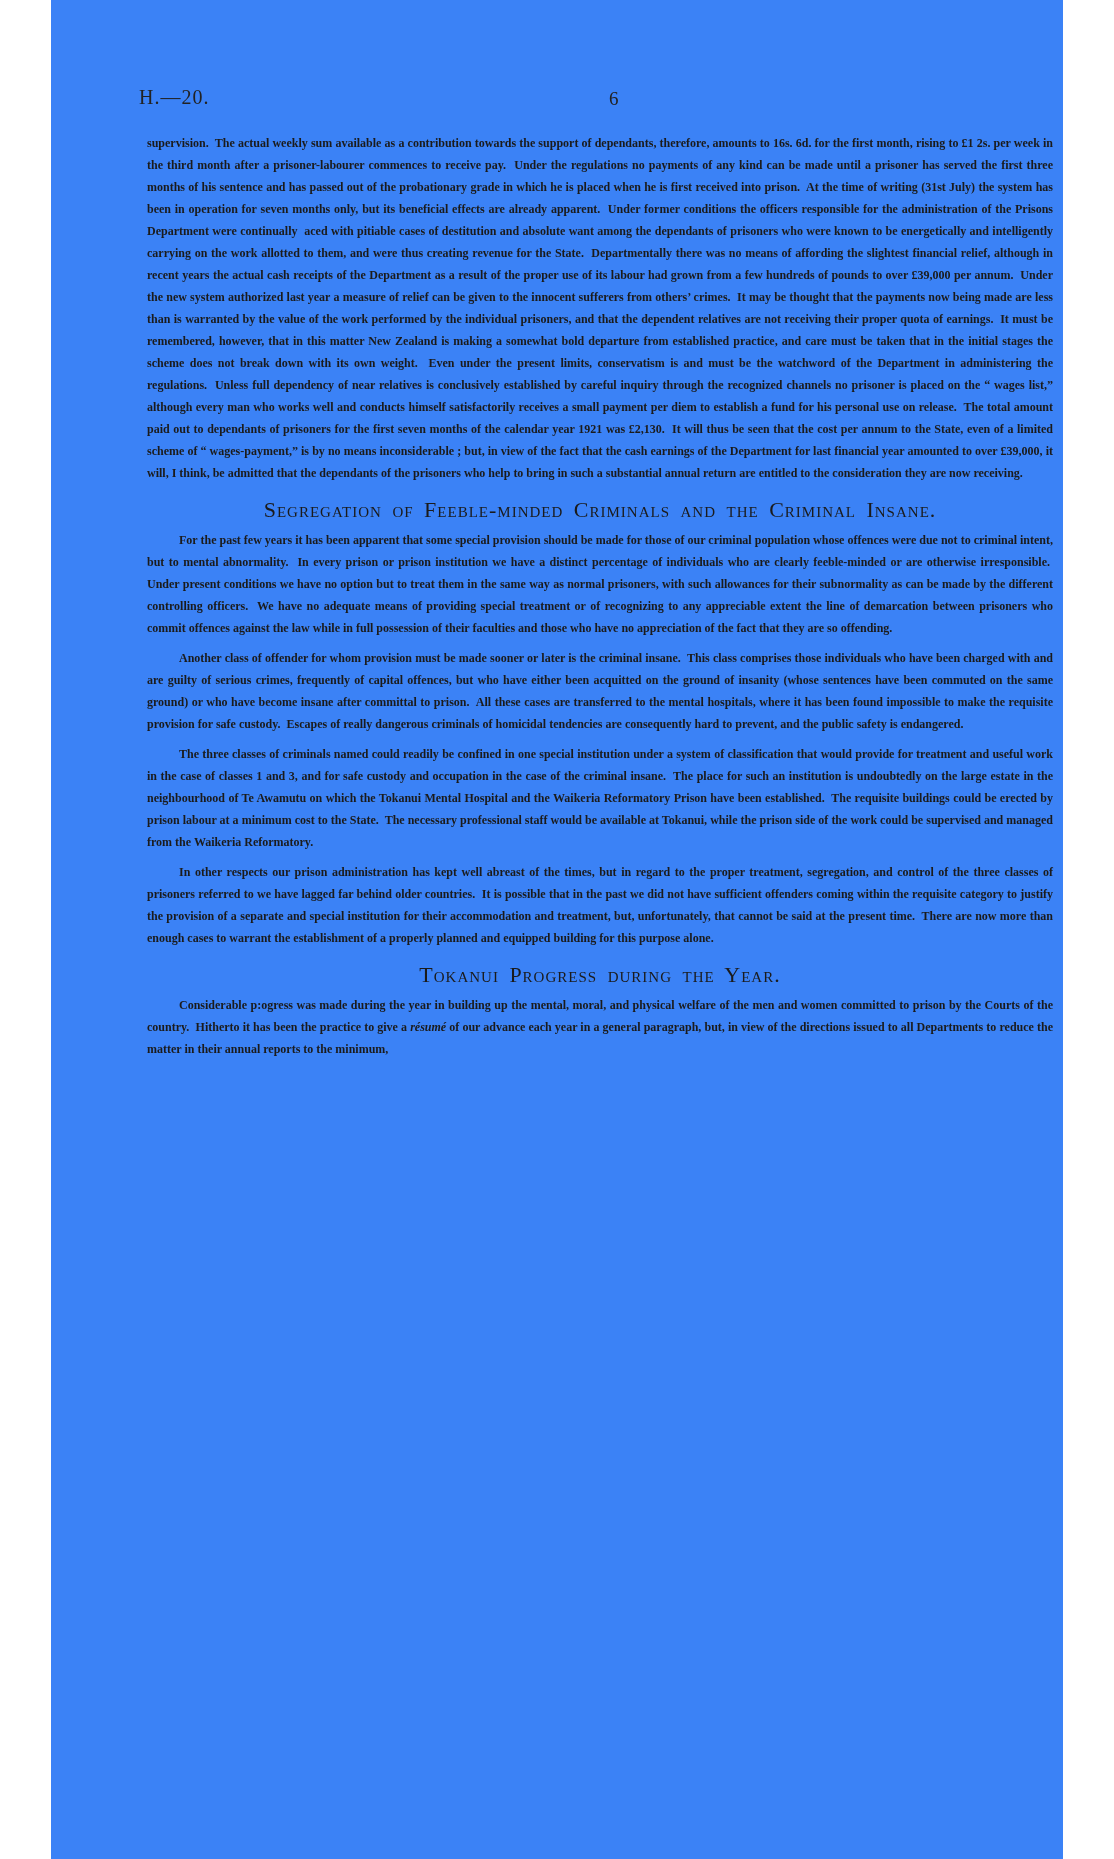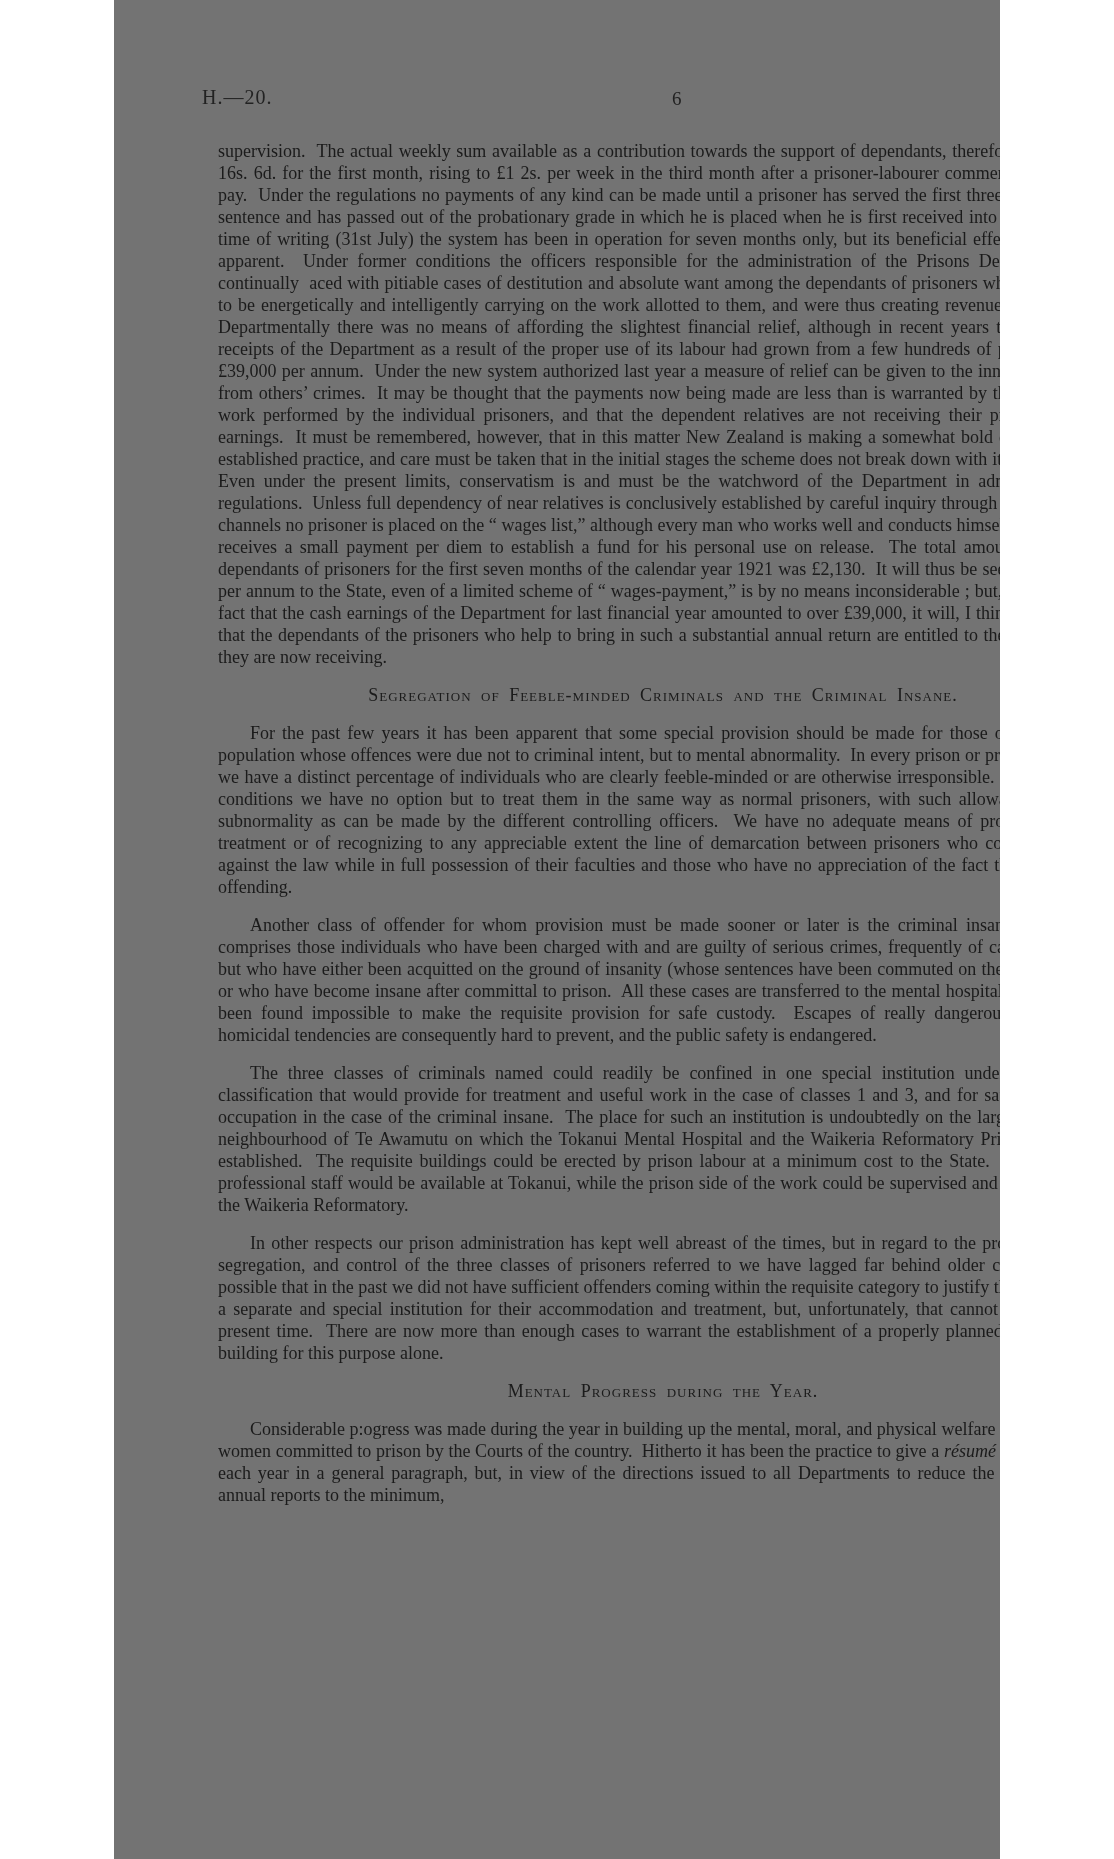--- a/index.html
+++ b/index.html
@@ -2,24 +2,24 @@
 <html><head>
 <meta charset="utf-8">
 <style>
   html, body {
     margin: 0;
     padding: 0;
     background: #ffffff;
   }
   .page {
     position: relative;
-    width: 886px;
+    width: 1012px;
     height: 1859px;
     margin: 0 auto;
-    background: #737373;
+    background: #3b82f6;
     color: #1b1b1b;
     font-family: "Liberation Serif", "DejaVu Serif", serif;
     overflow: hidden;
   }
   .header {
     position: absolute;
     top: 86px;
     left: 88px;
     width: 920px;
     height: 30px;
@@ -39,33 +39,34 @@
     font-size: 19px;
     color: #222;
   }
   .doc-body {
     position: absolute;
     top: 124px;
     left: 88px;
     width: 922px;
   }
   .para {
-    margin: 16px;
-    font-size: 18px;
+    margin: 8px;
+    font-size: 12px;
     line-height: 22px;
     text-align: justify;
     text-indent: 32px;
     color: #1b1b1b;
+    font-weight: bold;
   }
   .para.no-indent {
     text-indent: 0;
   }
   .heading {
     margin: 15px 0 7px 0;
-    font-size: 18px;
+    font-size: 22px;
     line-height: 22px;
     font-weight: normal;
     text-align: center;
     font-variant: small-caps;
     letter-spacing: 1px;
     word-spacing: 4px;
     color: #1b1b1b;
   }
   .italic {
     font-style: italic;
@@ -79,16 +80,16 @@
     <span class="doc-num">H.—20.</span>
     <span class="page-num">6</span>
   </div>
   <div class="doc-body" id="document-body">
       <p class="para no-indent"><span>supervision.&nbsp; The actual weekly sum available as a contribution towards the support of dependants, therefore, amounts to 16s. 6d. for the first month, rising to £1 2s. per week in the third month after a prisoner-labourer commences to receive pay.&nbsp; Under the regulations no payments of any kind can be made until a prisoner has served the first three months of his sentence and has passed out of the probationary grade in which he is placed when he is first received into prison.&nbsp; At the time of writing (31st July) the system has been in operation for seven months only, but its beneficial effects are already apparent.&nbsp; Under former conditions the officers responsible for the administration of the Prisons Department were continually&nbsp; aced with pitiable cases of destitution and absolute want among the dependants of prisoners who were known to be energetically and intelligently carrying on the work allotted to them, and were thus creating revenue for the State.&nbsp; Departmentally there was no means of affording the slightest financial relief, although in recent years the actual cash receipts of the Department as a result of the proper use of its labour had grown from a few hundreds of pounds to over £39,000 per annum.&nbsp; Under the new system authorized last year a measure of relief can be given to the innocent sufferers from others’ crimes.&nbsp; It may be thought that the payments now being made are less than is warranted by the value of the work performed by the individual prisoners, and that the dependent relatives are not receiving their proper quota of earnings.&nbsp; It must be remembered, however, that in this matter New Zealand is making a somewhat bold departure from established practice, and care must be taken that in the initial stages the scheme does not break down with its own weight.&nbsp; Even under the present limits, conservatism is and must be the watchword of the Department in administering the regulations.&nbsp; Unless full dependency of near relatives is conclusively established by careful inquiry through the recognized channels no prisoner is placed on the “ wages list,” although every man who works well and conducts himself satisfactorily receives a small payment per diem to establish a fund for his personal use on release.&nbsp; The total amount paid out to dependants of prisoners for the first seven months of the calendar year 1921 was £2,130.&nbsp; It will thus be seen that the cost per annum to the State, even of a limited scheme of “ wages-payment,” is by no means inconsiderable ; but, in view of the fact that the cash earnings of the Department for last financial year amounted to over £39,000, it will, I think, be admitted that the dependants of the prisoners who help to bring in such a substantial annual return are entitled to the consideration they are now receiving.</span></p>
       <h3 class="heading">Segregation of Feeble-minded Criminals and the Criminal Insane.</h3>
       <p class="para"><span>For the past few years it has been apparent that some special provision should be made for those of our criminal population whose offences were due not to criminal intent, but to mental abnormality.&nbsp; In every prison or prison institution we have a distinct percentage of individuals who are clearly feeble-minded or are otherwise irresponsible.&nbsp; Under present conditions we have no option but to treat them in the same way as normal prisoners, with such allowances for their subnormality as can be made by the different controlling officers.&nbsp; We have no adequate means of providing special treatment or of recognizing to any appreciable extent the line of demarcation between prisoners who commit offences against the law while in full possession of their faculties and those who have no appreciation of the fact that they are so offending.</span></p>
       <p class="para"><span>Another class of offender for whom provision must be made sooner or later is the criminal insane.&nbsp; This class comprises those individuals who have been charged with and are guilty of serious crimes, frequently of capital offences, but who have either been acquitted on the ground of insanity (whose sentences have been commuted on the same ground) or who have become insane after committal to prison.&nbsp; All these cases are transferred to the mental hospitals, where it has been found impossible to make the requisite provision for safe custody.&nbsp; Escapes of really dangerous criminals of homicidal tendencies are consequently hard to prevent, and the public safety is endangered.</span></p>
       <p class="para"><span>The three classes of criminals named could readily be confined in one special institution under a system of classification that would provide for treatment and useful work in the case of classes 1 and 3, and for safe custody and occupation in the case of the criminal insane.&nbsp; The place for such an institution is undoubtedly on the large estate in the neighbourhood of Te Awamutu on which the Tokanui Mental Hospital and the Waikeria Reformatory Prison have been established.&nbsp; The requisite buildings could be erected by prison labour at a minimum cost to the State.&nbsp; The necessary professional staff would be available at Tokanui, while the prison side of the work could be supervised and managed from the Waikeria Reformatory.</span></p>
       <p class="para"><span>In other respects our prison administration has kept well abreast of the times, but in regard to the proper treatment, segregation, and control of the three classes of prisoners referred to we have lagged far behind older countries.&nbsp; It is possible that in the past we did not have sufficient offenders coming within the requisite category to justify the provision of a separate and special institution for their accommodation and treatment, but, unfortunately, that cannot be said at the present time.&nbsp; There are now more than enough cases to warrant the establishment of a properly planned and equipped building for this purpose alone.</span></p>
-      <h3 class="heading">Mental Progress during the Year.</h3>
+      <h3 class="heading">Tokanui Progress during the Year.</h3>
       <p class="para"><span>Considerable p:ogress was made during the year in building up the mental, moral, and physical welfare of the men and women committed to prison by the Courts of the country.&nbsp; Hitherto it has been the practice to give a </span><span class="italic">résumé</span><span> of our advance each year in a general paragraph, but, in view of the directions issued to all Departments to reduce the matter in their annual reports to the minimum,</span></p>
     </div>
 </div>
 
 </body></html>

